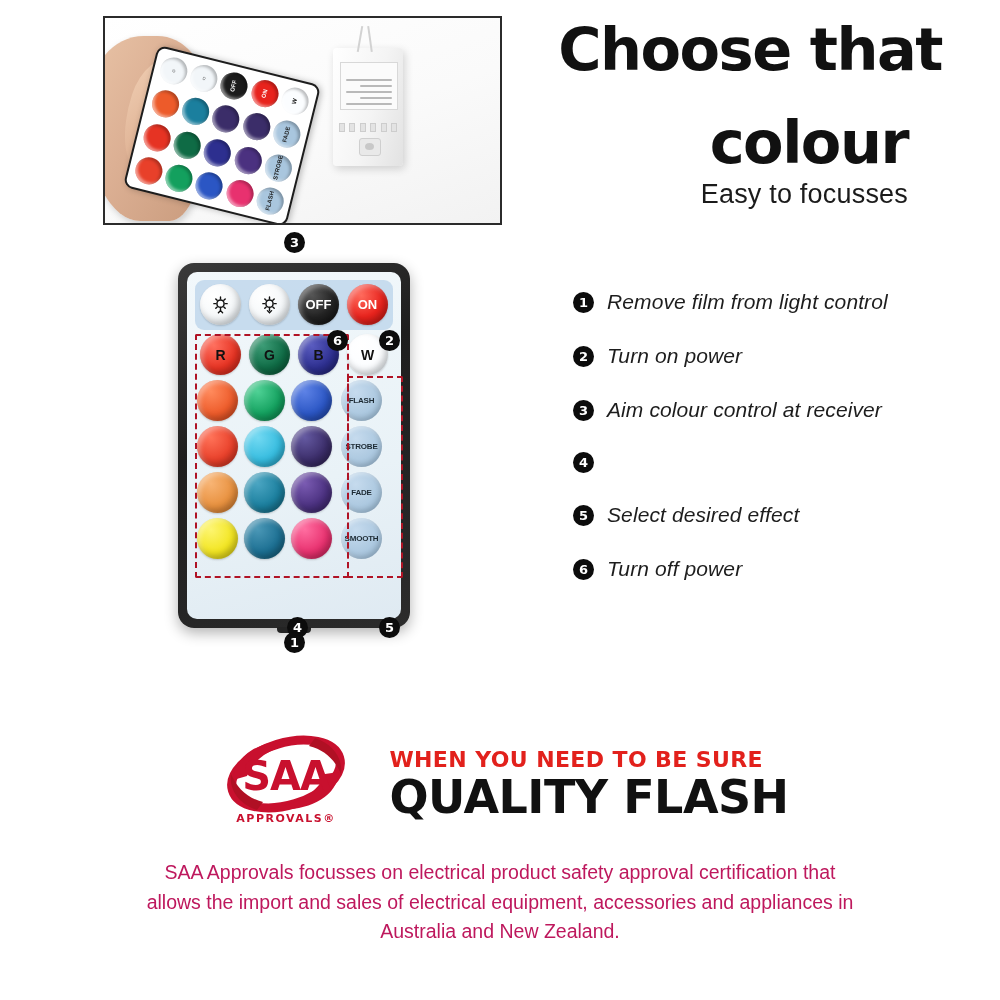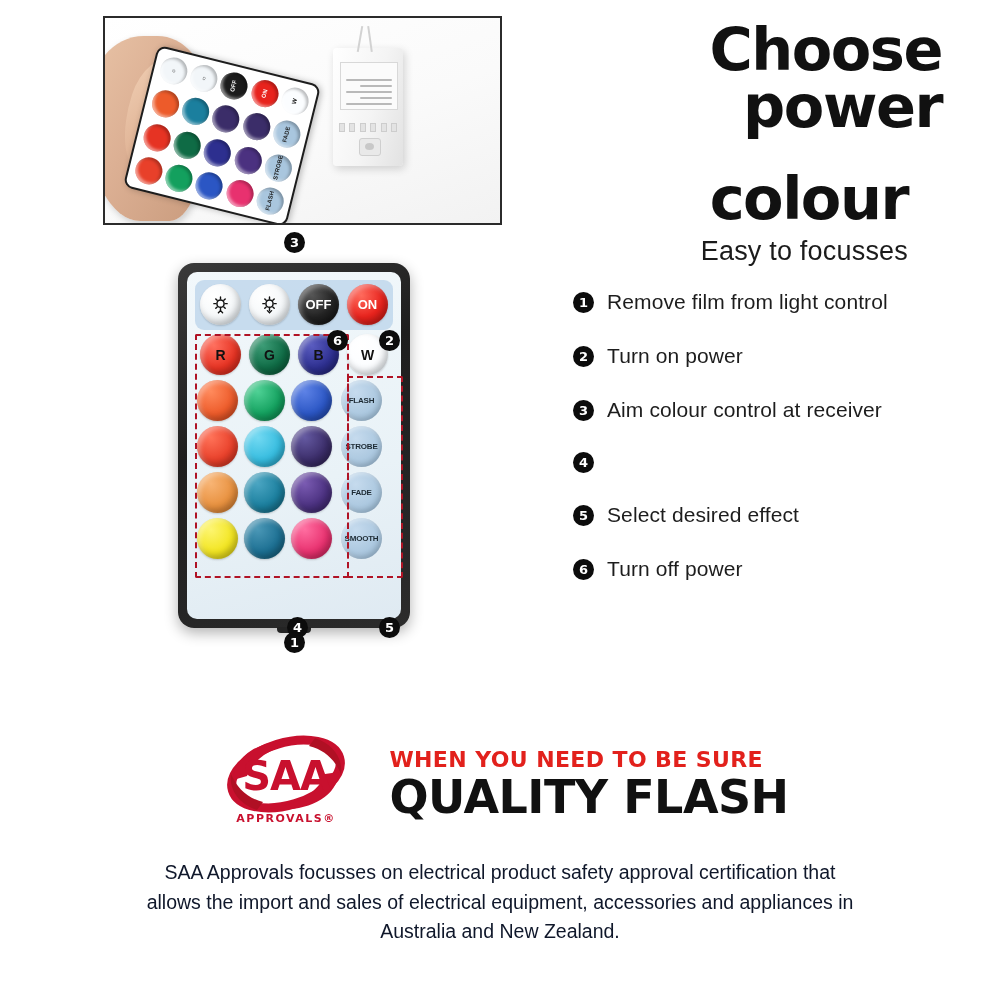--- a/index.html
+++ b/index.html
@@ -358,20 +358,21 @@
     align-items: center;
     justify-content: center;
     font-family: "DejaVu Sans", sans-serif;
     margin-right: 13px;
     line-height: 1;
   }
   .step-text {
     font-size: 21px;
     color: #1d1d1d;
     letter-spacing: 0.1px;
+    font-style: italic;
   }
 
   
   #saa-section {
     position: absolute;
     left: 0;
     top: 728px;
     width: 1000px;
   }
   #saa-row {
@@ -400,21 +401,21 @@
     font-weight: bold;
     font-size: 46px;
     color: #111111;
     letter-spacing: -0.5px;
     line-height: 1.02;
   }
   #saa-para {
     margin-top: 22px;
     text-align: center;
     font-size: 19.5px;
-    color: #0f172a;
+    color: #be185d;
     line-height: 1.52;
     padding: 0 140px;
   }
 </style>
 </head>
 <body>
 
 <div id="photo-panel">
   <div class="photo-bg"></div>
 
@@ -464,21 +465,21 @@
         <i></i>
         <i></i>
         <i></i>
         <i></i>
     </div>
     <div class="ctrl-screw"></div>
   </div>
 </div>
 
 <div id="heading-block">
-  <div class="head-line1">Choose power</div>
+  <div class="head-line1">Choose that</div>
   <div class="head-line2">colour</div>
   <div class="head-sub">Easy to focusses</div>
 </div>
 
 <div id="remote-area">
 
   <div class="badge" id="badge-3">3</div>
 
   <div id="remote-body">
     <div id="remote-face">

